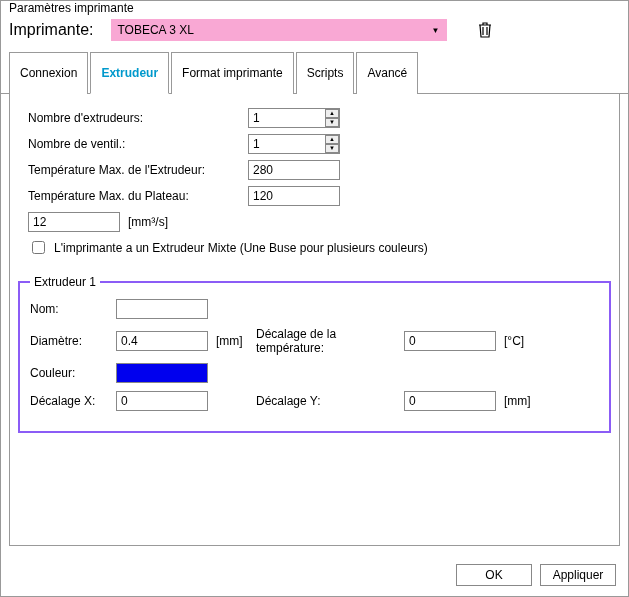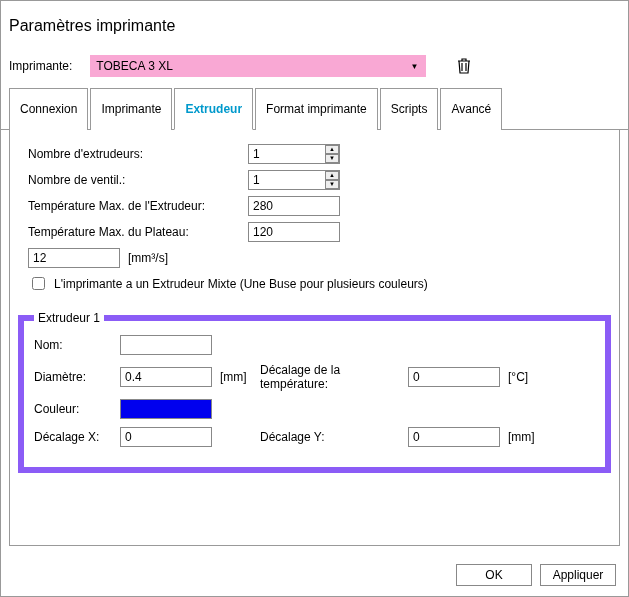--- a/index.html
+++ b/index.html
@@ -1,39 +1,39 @@
 <!DOCTYPE html>
 <html><head>
 <meta charset="utf-8">
 <style>
 * { box-sizing: border-box; font-family: "Segoe UI", Tahoma, sans-serif; font-size: 12px; }
 body { margin: 0; background: #fff; }
 .dialog { width: 629px; height: 597px; border: 1px solid #999; background: #fff; display: flex; flex-direction: column; }
-.titlebar { padding: 16px 8px; font-size: 16px; }
+.titlebar { padding: 0 8px; font-size: 12px; }
 .printer-row { display: flex; align-items: center; padding: 4px 8px 10px 8px; gap: 18px; }
-.printer-row label { font-size: 12px; }
+.printer-row label { font-size: 16px; }
 .dropdown { position: relative; background: #f9a8d4; border: none; width: 336px; height: 22px; display: flex; align-items: center; padding: 0 6px; }
 .dropdown .dd-arrow { position: absolute; right: 4px; top: 2px; width: 16px; height: 18px; display: flex; align-items: center; justify-content: center; font-size: 8px; }
 .trash { width: 16px; height: 20px; margin-left: 12px; display: flex; align-items: center; justify-content: center; }
 .trash svg { width: 14px; height: 16px; }
 .tabs { display: flex; padding: 0 8px; border-bottom: 1px solid #999; }
 .tab { border: 1px solid #999; border-bottom: none; padding: 13px 10px; margin-right: 2px; background: #fff; position: relative; top: 1px; cursor: pointer; }
 .tab.active { color: #0099cc; border-bottom: 1px solid #fff; font-weight: bold; }
 .content { flex: 1; padding: 14px 8px 8px 8px; border: 1px solid #999; border-top: none; margin: 0 8px 8px 8px; overflow: auto; }
 .form-row { display: flex; align-items: center; margin-bottom: 6px; padding-left: 10px; }
 .form-row .lbl { width: 220px; }
 .num-input { border: 1px solid #888; height: 20px; padding: 0 4px; background: #fff; }
 .spinner { position: relative; width: 92px; }
 .spinner input { width: 100%; padding-right: 16px; }
 .spin-buttons { position: absolute; right: 1px; top: 1px; width: 14px; height: 18px; display: flex; flex-direction: column; }
 .spin-buttons div { flex: 1; border: 1px solid #888; background: #eee; font-size: 6px; line-height: 7px; text-align: center; cursor: pointer; }
 .unit { margin-left: 8px; }
 .checkbox-row { display: flex; align-items: center; gap: 6px; padding-left: 10px; }
 .checkbox-row input { width: 13px; height: 13px; }
-fieldset { border: 6px solid #8b5cf6; margin: 18px 0 0 0; padding: 10px 10px 12px 10px; }
+fieldset { border: 2px solid #8b5cf6; margin: 18px 0 0 0; padding: 10px 10px 12px 10px; }
 legend { padding: 0 4px; }
 .ext-row { display: flex; align-items: center; margin-bottom: 8px; }
 .ext-row .lbl2 { width: 86px; }
 .ext-row .lbl3 { width: 148px; }
 .ext-input { border: 1px solid #888; height: 20px; padding: 0 4px; width: 92px; background: #fff; }
 .color-swatch { width: 92px; height: 20px; border: 1px solid #888; background: #0000ee; }
 .footer { display: flex; justify-content: flex-end; gap: 8px; padding: 10px 12px; }
 .btn { border: 1px solid #888; background: #fff; width: 76px; height: 22px; cursor: pointer; }
 </style>
 </head>
@@ -50,21 +50,20 @@
     </div>
     <span class="trash">
       <svg viewBox="0 0 14 16">
         <path d="M1 3h12M5 3V1h4v2M2 3l1 12h8l1-12M5 5v8M9 5v8" stroke="#000" stroke-width="1.2" fill="none"></path>
       </svg>
     </span>
   </div>
 
   <div class="tabs">
     <div class="tab">Connexion</div>
-    <div class="tab">Imprimante</div>
     <div class="tab active">Extrudeur</div>
     <div class="tab">Format imprimante</div>
     <div class="tab">Scripts</div>
     <div class="tab">Avancé</div>
   </div>
 
   <div class="content">
 
     <div class="form-row">
       <span class="lbl">Nombre d'extrudeurs:</span>

